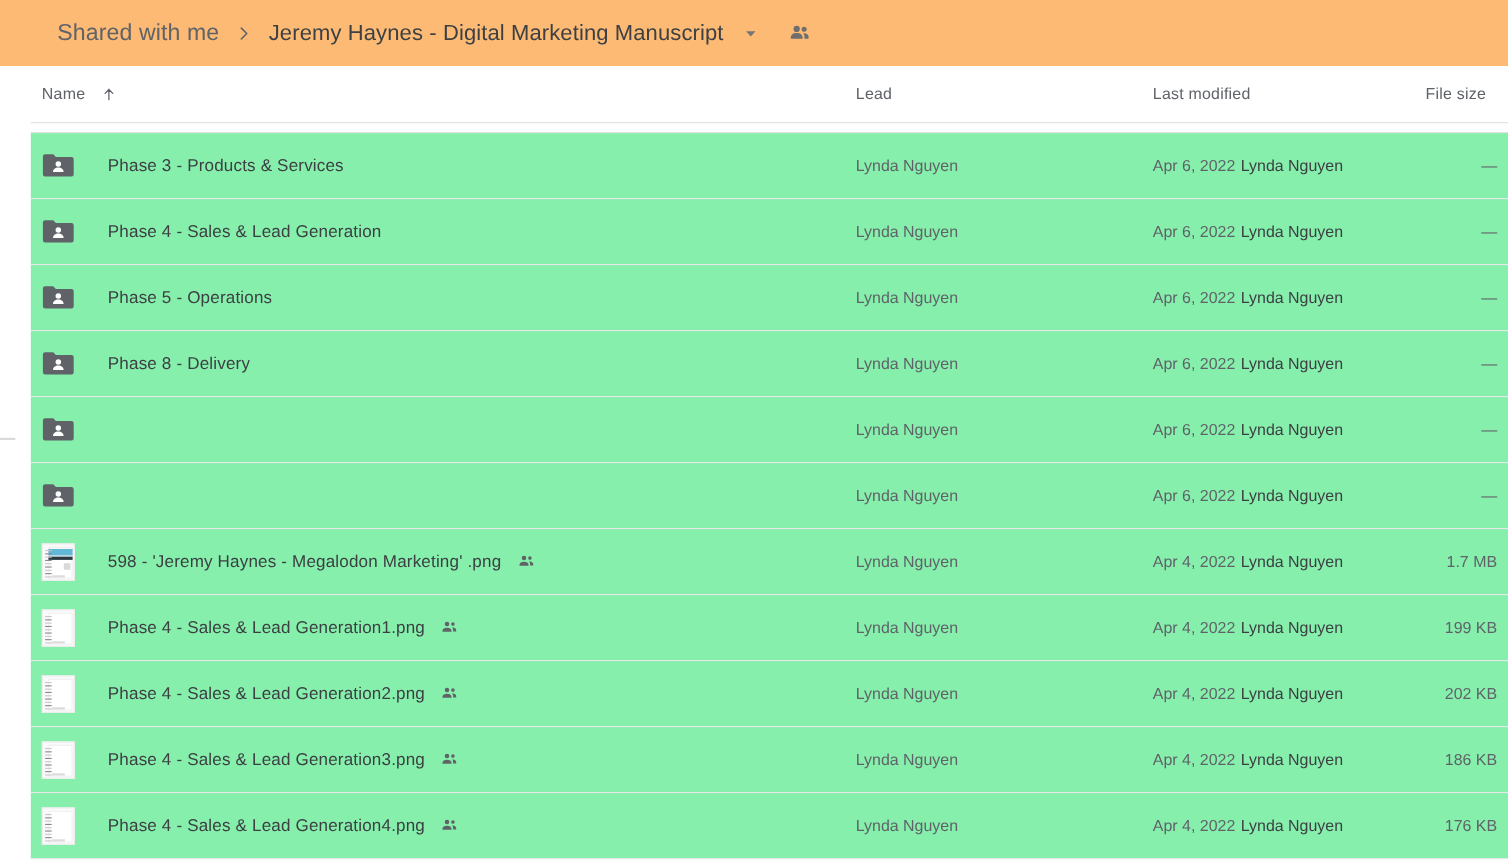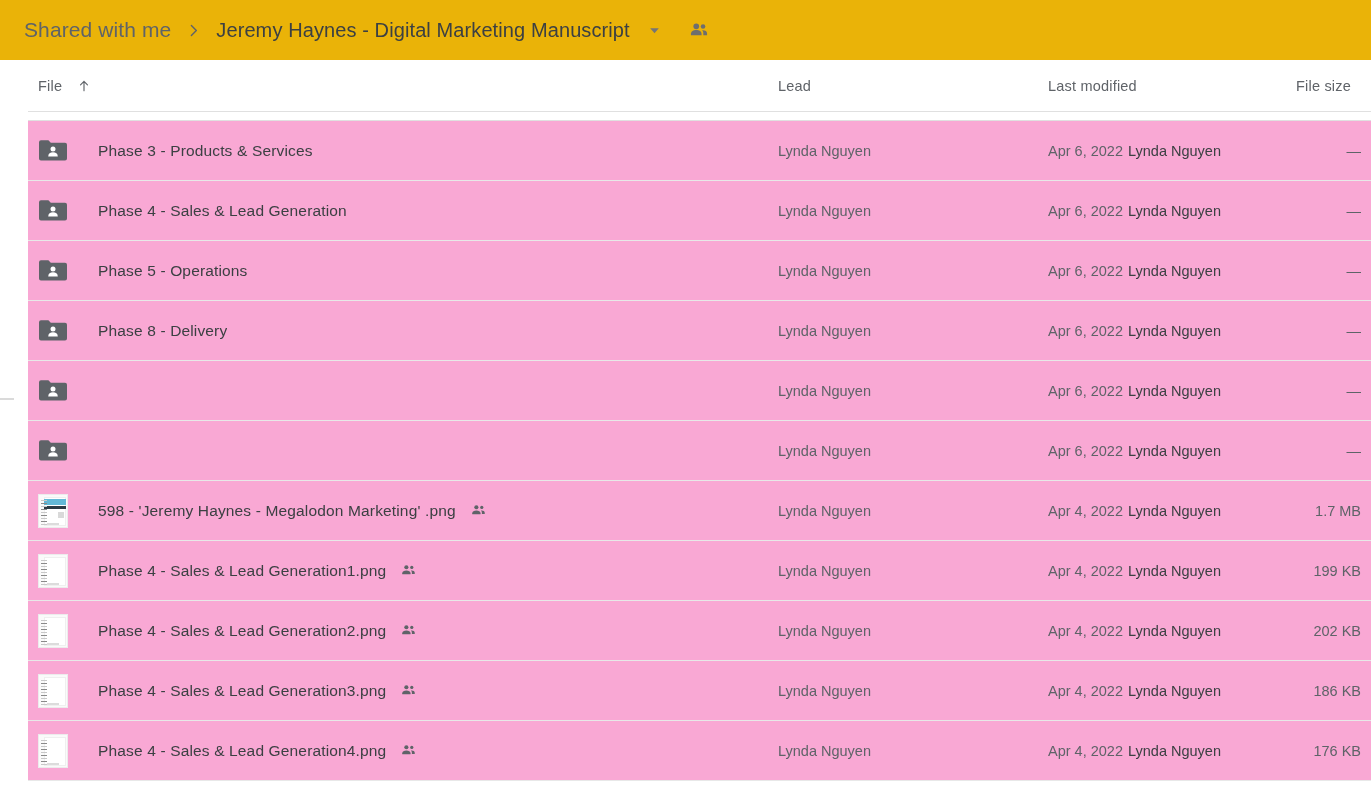--- a/index.html
+++ b/index.html
@@ -11,22 +11,22 @@
     background: #ffffff;
     font-family: "Liberation Sans", sans-serif;
     overflow: hidden;
   }
 
   
   .breadcrumb-bar {
     height: 60px;
     display: flex;
     align-items: center;
-    padding-left: 24px;
-    background: #eab308;
+    padding-left: 52px;
+    background: #fdba74;
   }
   .crumb-parent {
     font-size: 21px;
     color: #5f6368;
     letter-spacing: .1px;
     white-space: nowrap;
   }
   .crumb-sep {
     margin: 0 14px 0 14px;
     color: #5f6368;
@@ -91,21 +91,21 @@
     border-bottom: 1px solid #e0e0e0;
   }
 
   .row {
     display: flex;
     align-items: center;
     height: 60px;
     margin-left: 28px;
     padding-left: 10px;
     border-bottom: 1px solid #e8e8e8;
-    background: #f9a8d4;
+    background: #86efac;
   }
   .cell-name {
     width: 740px;
     display: flex;
     align-items: center;
     min-width: 0;
   }
   .cell-owner {
     width: 270px;
     font-size: 14.5px;
@@ -246,21 +246,21 @@
       <path d="M3.2 16.2c0-2.6 2.6-4.1 5.8-4.1s5.8 1.5 5.8 4.1v1.4H3.2z" fill="#6e6e6e"></path>
       <path d="M16.3 12.3c2.5 0 4.5 1.3 4.5 3.4v1.9h-4.1v-2.1c0-1.3-.5-2.4-1.4-3.1z" fill="#6e6e6e"></path>
     </svg>
   </span>
 </div>
 
 <div class="table-wrap">
 
   <div class="col-head">
     <div class="head-name">
-      <span class="head-cell">File</span>
+      <span class="head-cell">Name</span>
       <span class="sort-arrow">
         <svg width="16" height="16" viewBox="0 0 24 24" aria-hidden="true">
           <path d="M12 19V5M12 5l-5.2 5.4M12 5l5.2 5.4" fill="none" stroke="#5f6368" stroke-width="1.7" stroke-linecap="round" stroke-linejoin="round"></path>
         </svg>
       </span>
     </div>
     <div class="head-cell head-owner">Lead</div>
     <div class="head-cell head-modified">Last modified</div>
     <div class="head-cell head-size">File size</div>
   </div>

